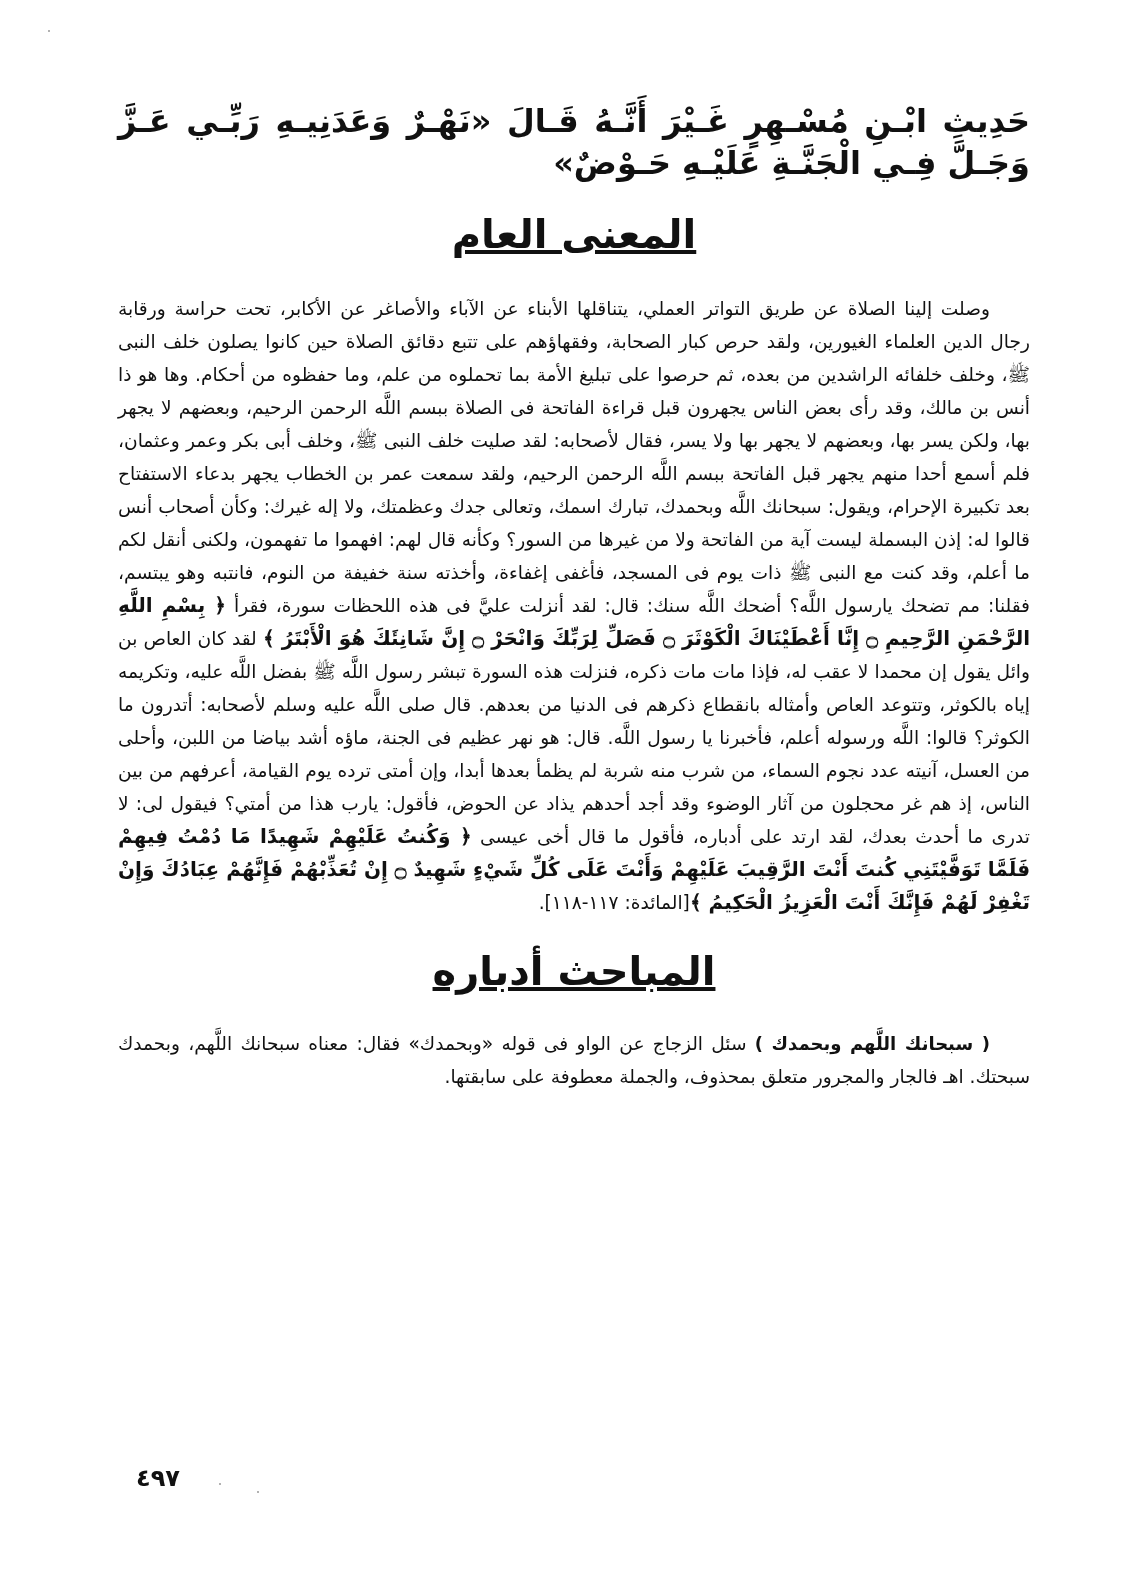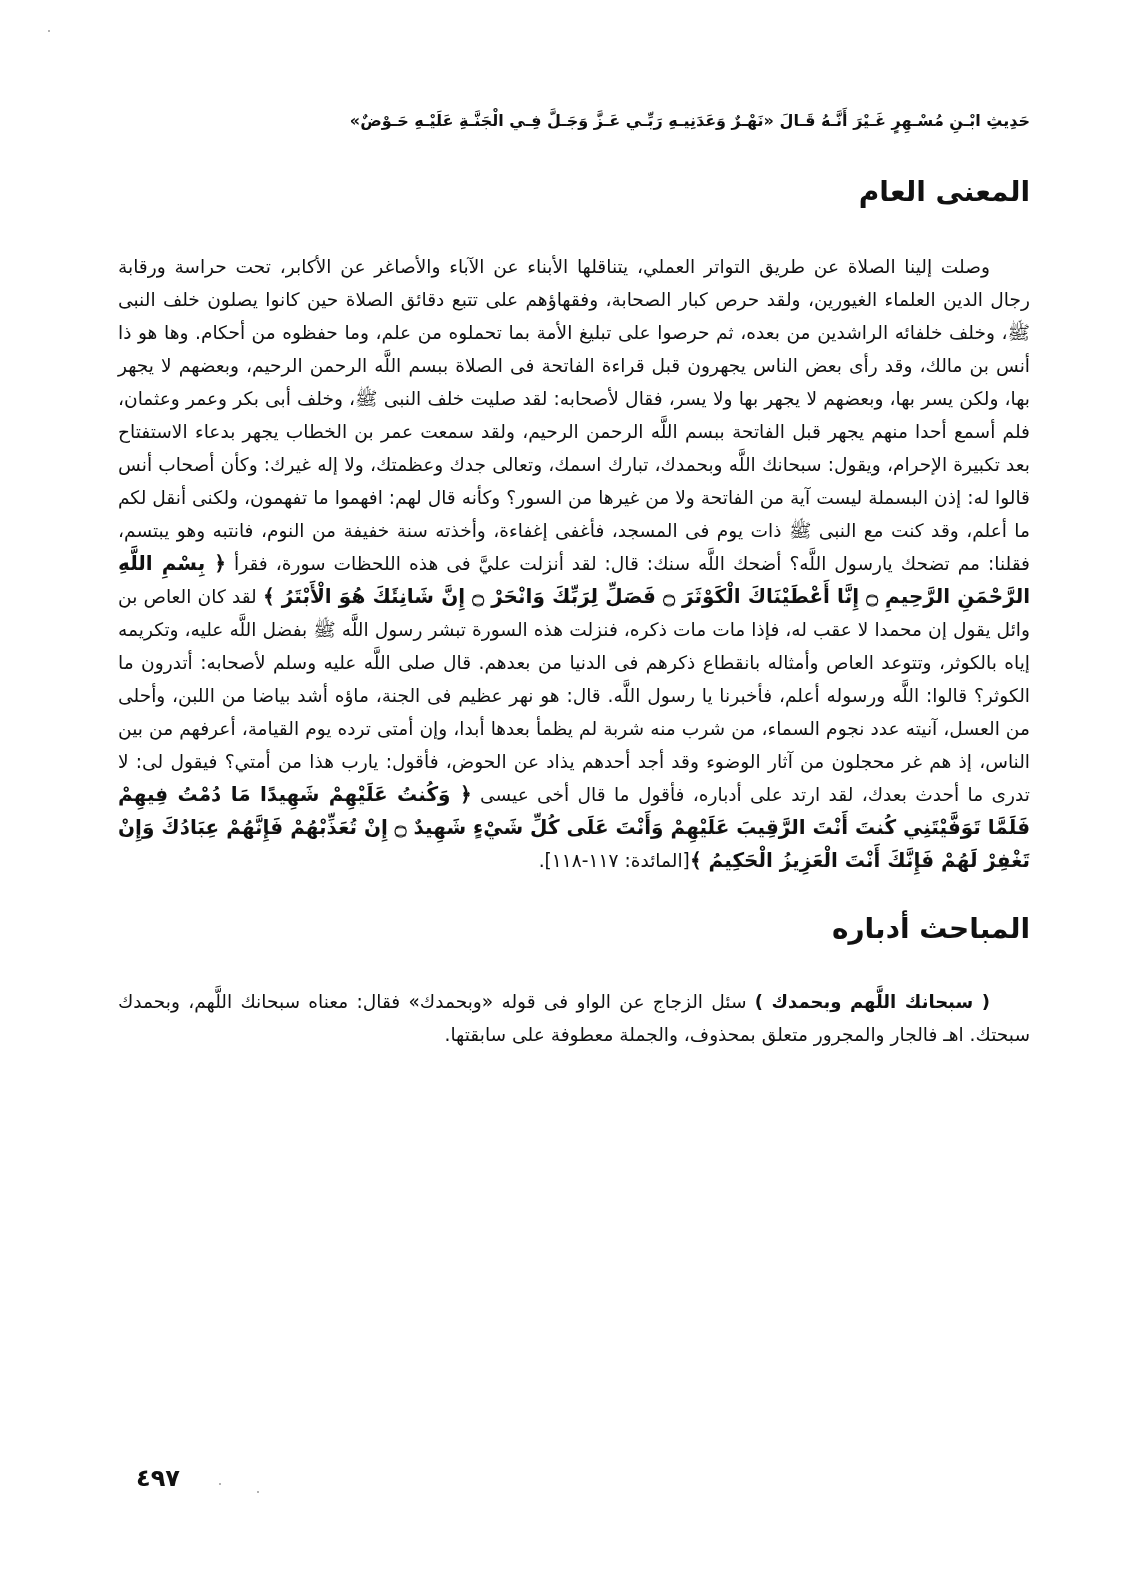--- a/index.html
+++ b/index.html
@@ -18,33 +18,35 @@
     .page {
       position: absolute;
       left: 118px;
       top: 100px;
       width: 912px;
       direction: rtl;
     }
     .hadith {
       font-family: "DejaVu Sans", sans-serif;
       font-weight: bold;
-      font-size: 16px;
+      font-size: 32px;
       line-height: 42px;
       text-align: justify;
       text-align-last: right;
       margin: 0;
       letter-spacing: 0.2px;
     }
     .section-title {
       font-family: "DejaVu Sans", sans-serif;
       font-weight: bold;
-      font-size: 28px;
+      font-size: 40px;
+      text-align: center;
       margin: 0;
       line-height: 60px;
+      text-decoration: underline;
     }
     .title-1 { margin-top: 20px; margin-bottom: 28px; }
     .title-2 { margin-top: 22px; margin-bottom: 26px; }
     .body-text {
       font-family: "DejaVu Sans", sans-serif;
       font-size: 18.6px;
       line-height: 33px;
       text-align: justify;
       text-align-last: right;
       margin: 0;

